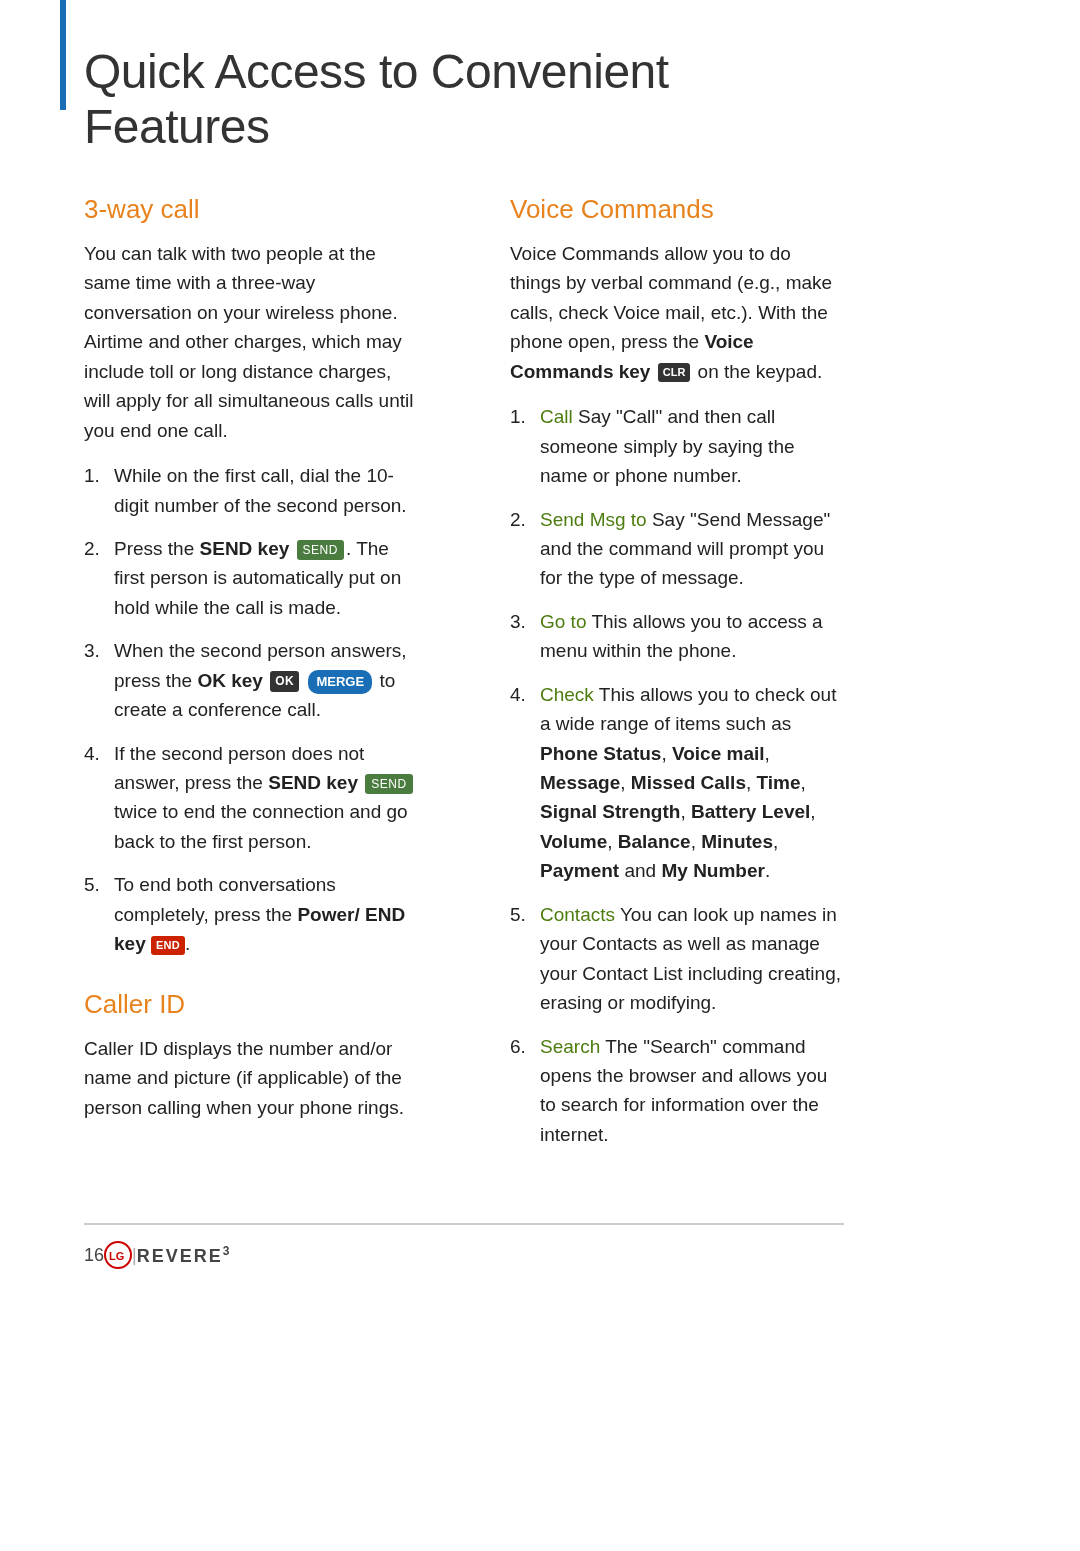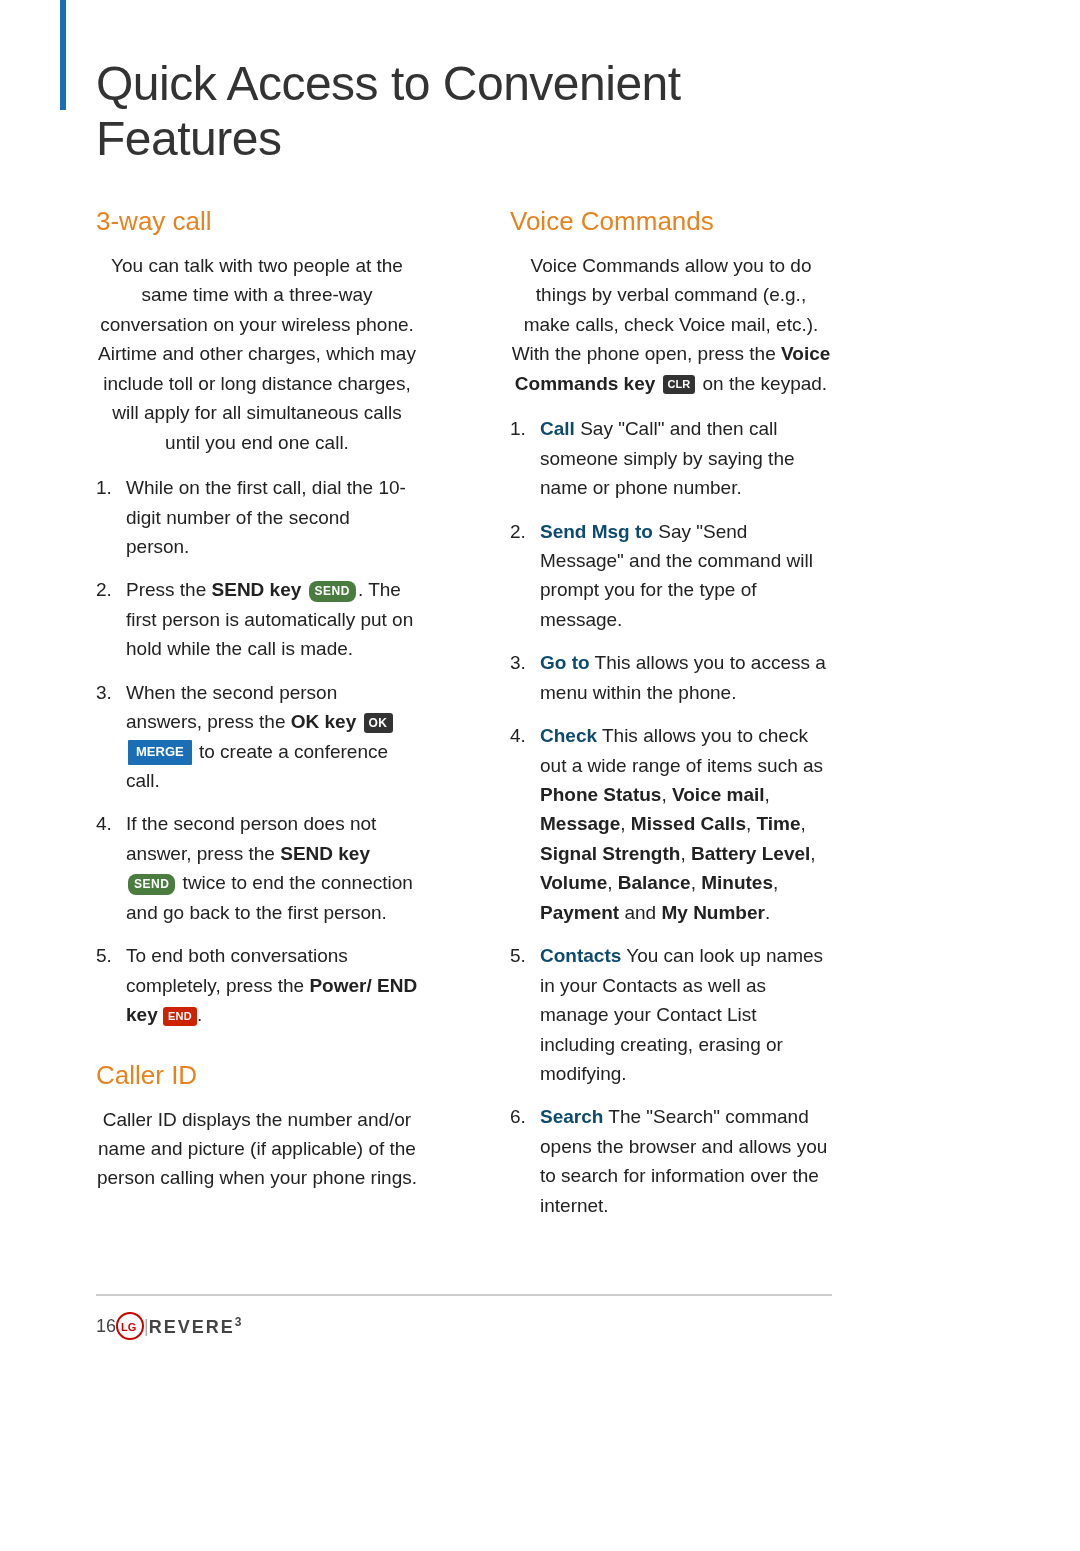--- a/index.html
+++ b/index.html
@@ -14,21 +14,21 @@
       width: 1080px;
       min-height: 1551px;
       position: relative;
       color: #222222;
     }
 
     .page-container {
       width: 908px;
       min-height: 1551px;
       background: #ffffff;
-      padding: 16px;
+      padding: 4px;
       position: relative;
     }
 
     
     .accent-bar {
       position: absolute;
       left: 60px;
       top: 0;
       width: 6px;
       height: 110px;
@@ -69,21 +69,20 @@
       color: #e8821c;
       margin-bottom: 14px;
     }
 
     
     .body-text {
       font-size: 19px;
       line-height: 1.55;
       color: #222222;
       margin-bottom: 16px;
-      text-align: center;
     }
 
     
     .numbered-list {
       list-style: none;
       padding: 0;
       margin: 0;
     }
 
     .numbered-list li {
@@ -106,22 +105,22 @@
       flex: 1;
     }
 
     
     .bold {
       font-weight: 700;
     }
 
     
     .cmd-label {
-      color: #0c4a6e;
-      font-weight: 700;
+      color: #4d7c0f;
+      font-weight: 400;
     }
 
     
     .key-badge {
       display: inline-block;
       background: #333333;
       color: #ffffff;
       font-size: 12px;
       font-weight: 700;
       padding: 1px 5px;
@@ -129,36 +128,36 @@
       vertical-align: middle;
       margin: 0 2px;
       letter-spacing: 0.5px;
     }
 
     .key-badge-green {
       display: inline-block;
       background: #4a7c3f;
       color: #ffffff;
       font-size: 12px;
-      font-weight: 700;
+      font-weight: 400;
       padding: 1px 6px;
-      border-radius: 8px;
+      border-radius: 3px;
       vertical-align: middle;
       margin: 0 2px;
       letter-spacing: 0.5px;
     }
 
     .key-badge-merge {
       display: inline-block;
       background: #1a6eb5;
       color: #ffffff;
       font-size: 13px;
       font-weight: 700;
       padding: 2px 8px;
-      border-radius: 1px;
+      border-radius: 10px;
       vertical-align: middle;
       margin: 0 2px;
     }
 
     .key-badge-end {
       display: inline-block;
       background: #cc2200;
       color: #ffffff;
       font-size: 11px;
       font-weight: 700;

